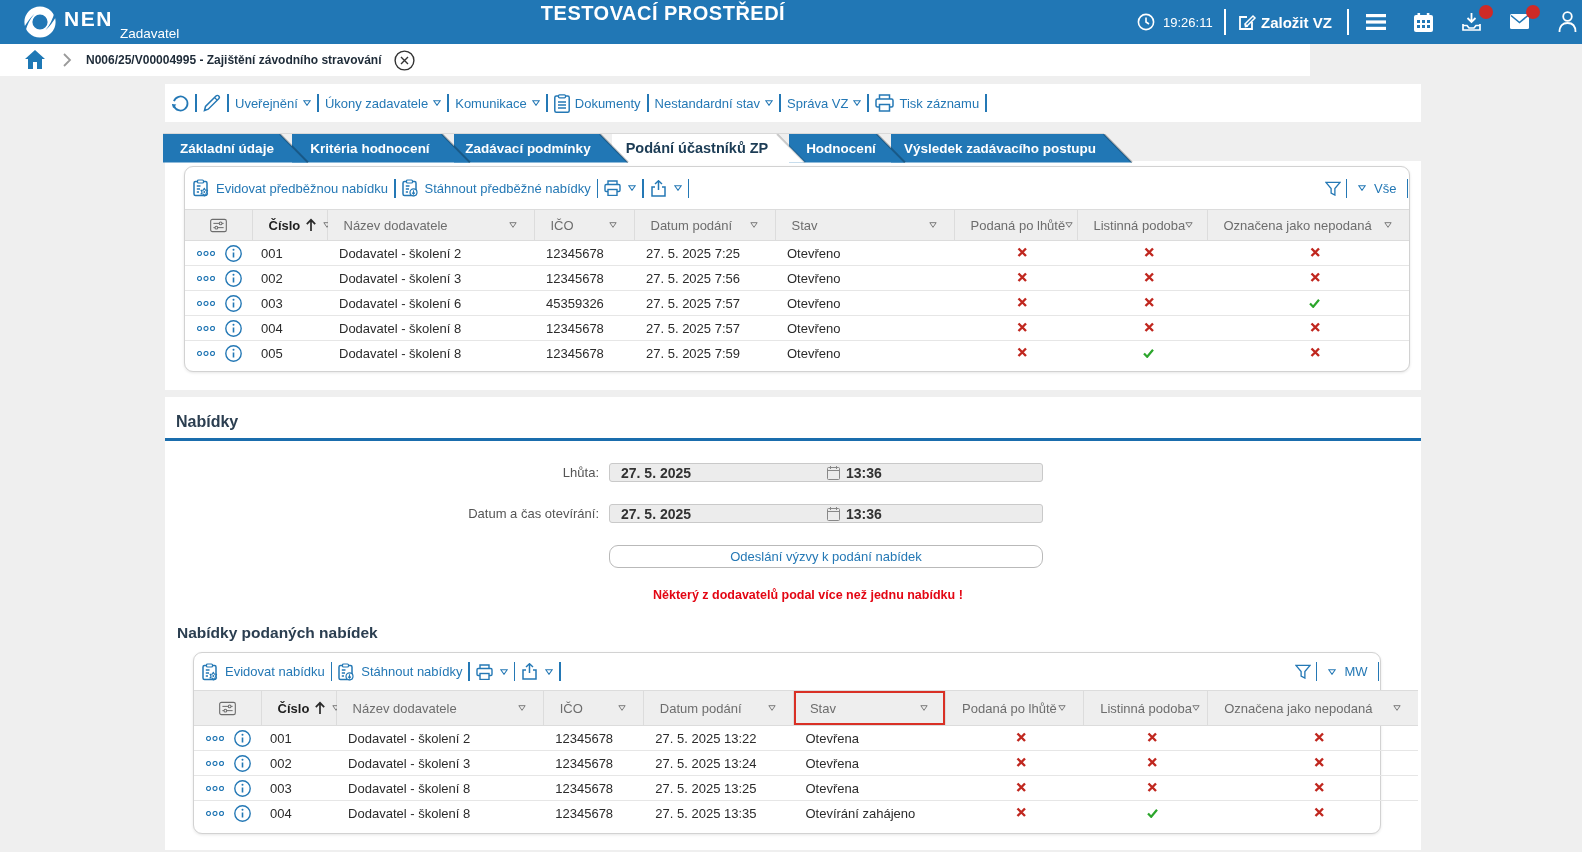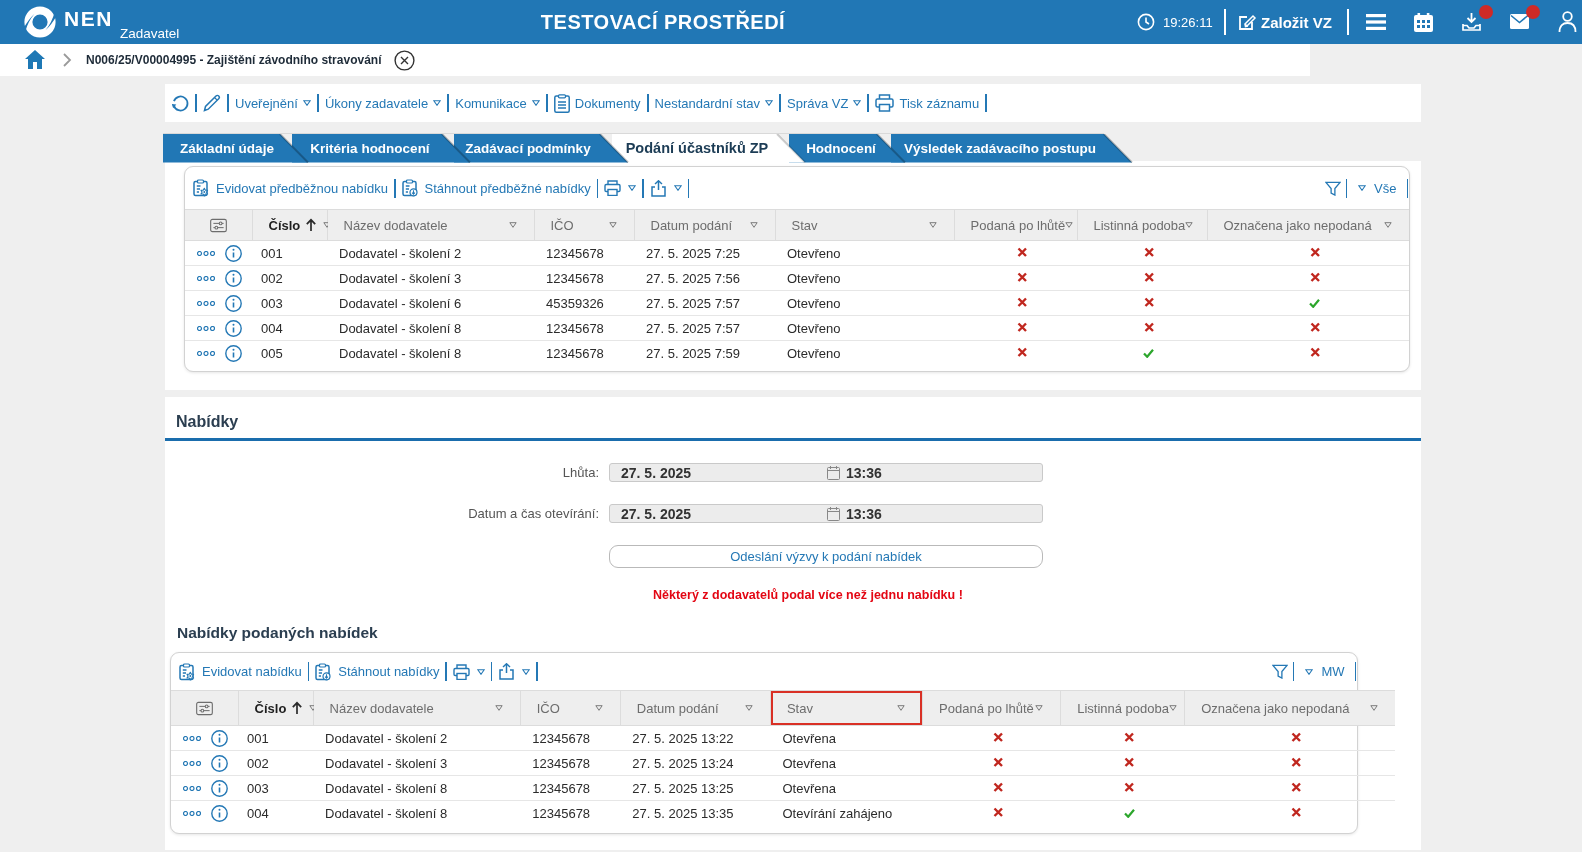--- a/index.html
+++ b/index.html
@@ -6,21 +6,21 @@
   * { margin:0; padding:0; box-sizing:border-box; }
   html,body { width:1582px; height:852px; overflow:hidden; }
   body { font-family:"Liberation Sans", sans-serif; background:#efefef; position:relative; }
   .abs { position:absolute; }
 
   
   #topbar { position:absolute; left:0; top:0; width:1582px; height:44px; background:#2177b5; color:#fff; }
   #logo { position:absolute; left:22px; top:4px; }
   #nen-word { position:absolute; left:64px; top:7px; font-size:21px; font-weight:bold; letter-spacing:1.5px; color:#fff; }
   #zadavatel { position:absolute; left:120px; top:26px; font-size:13.5px; color:#fff; }
-  #envtitle { position:absolute; left:0; top:11px; width:1326px; text-align:center; font-size:20px; font-weight:bold; letter-spacing:0.5px; }
+  #envtitle { position:absolute; left:0; top:2px; width:1326px; text-align:center; font-size:20px; font-weight:bold; letter-spacing:0.5px; }
   .tb-sep { position:absolute; top:9px; width:2px; height:26px; background:#fff; }
   #clocktime { position:absolute; left:1163px; top:15px; font-size:13px; }
   #zalozit { position:absolute; left:1261px; top:14px; font-size:15px; font-weight:bold; }
 
   
   #crumb { position:absolute; left:0; top:44px; width:1310px; height:32px; background:#fff; }
   #crumbtext { position:absolute; left:86px; top:9px; font-size:12px; font-weight:bold; color:#1e2b38; }
 
   
   #sec1 { position:absolute; left:165px; top:84px; width:1256px; height:38px; background:#fff; }
@@ -31,21 +31,21 @@
   #rectb { position:absolute; left:172px; top:88px; height:30px; display:flex; align-items:center; color:#2478b5; font-size:13px; }
   #rectb .sep { width:2px; height:18px; background:#2478b5; margin:0 6px; }
   #rectb .itm { display:flex; align-items:center; gap:5px; white-space:nowrap; }
 
   
   #tabs { position:absolute; left:163px; top:134px; }
 
   
   .card { position:absolute; background:#fff; border:1px solid #d2d2d2; border-radius:9px; box-shadow:0 1px 3px rgba(0,0,0,0.10); }
   #card1 { left:184px; top:166px; width:1226px; height:206px; }
-  #card2 { left:170px; top:652px; width:1188px; height:182px; }
+  #card2 { left:193px; top:652px; width:1188px; height:182px; }
 
   .cardtb { height:42px; display:flex; align-items:center; padding-left:8px; color:#2478b5; font-size:13px; position:relative; }
   .cardtb .sep { width:1.5px; height:19px; background:#2478b5; margin:0 6px; }
   .cardtb .itm { display:flex; align-items:center; gap:7px; white-space:nowrap; }
   .cardtb .right { position:absolute; right:0; top:0; height:42px; display:flex; align-items:center; }
 
   table.grid { border-collapse:collapse; table-layout:fixed; width:1224px; font-size:13px; color:#2b2b2b; }
   table.grid th { background:#eeeeee; color:#6d6d6d; font-weight:normal; font-size:13px; white-space:nowrap; border-left:1px solid #dcdcdc; text-align:left; height:31px; border-top:1px solid #dcdcdc; border-bottom:1px solid #dcdcdc; padding:7px; position:relative; }
   #card2 table.grid th { height:35px; }
   table.grid th .h { display:flex; align-items:center; justify-content:space-between; padding:0 10px 0 9px; } table.grid th .h svg { flex-shrink:0; }

